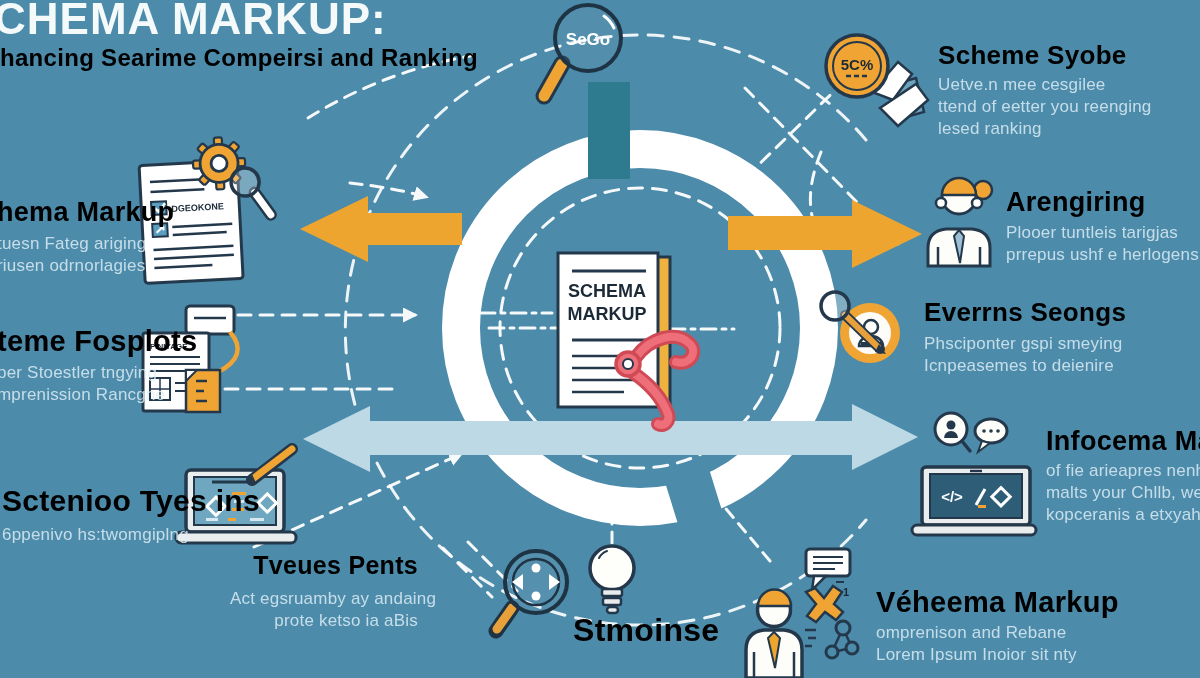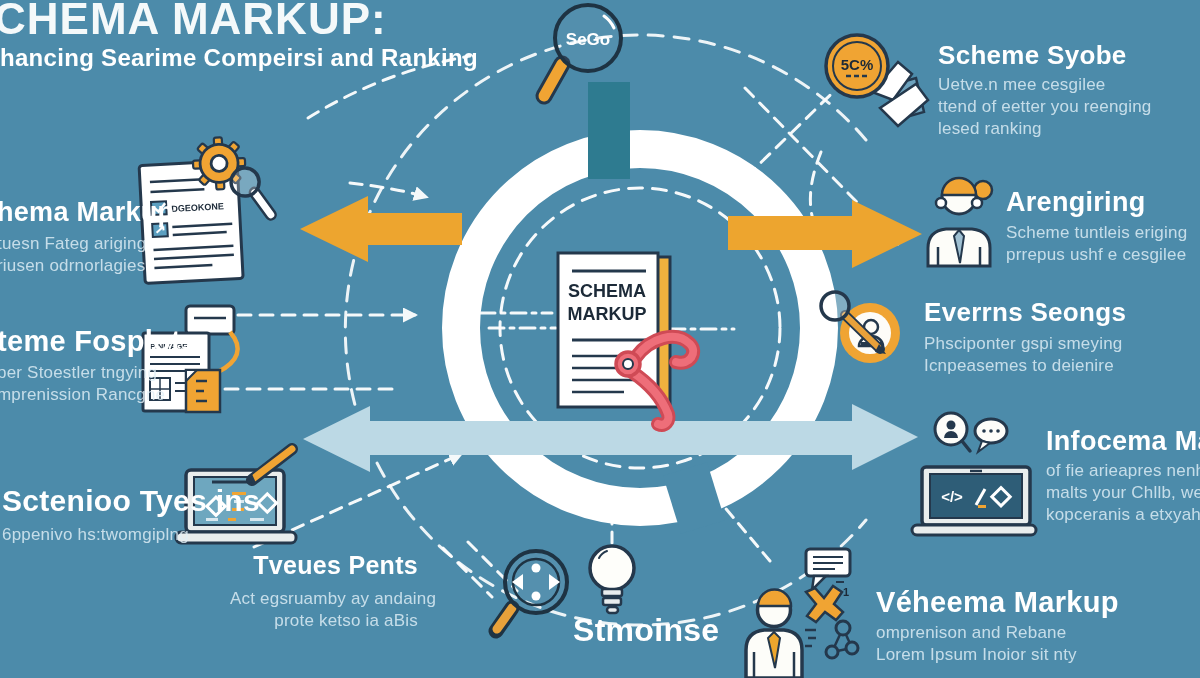--- a/index.html
+++ b/index.html
@@ -1,21 +1,21 @@
 <!DOCTYPE html>
 <html><head>
 <meta charset="utf-8">
 <style>
   html,body{margin:0;padding:0;background:#33617a;}
   .canvas{
     position:relative;width:1200px;height:678px;overflow:hidden;
     background:#4c8baa;font-family:"Liberation Sans",sans-serif;
   }
   .layer{position:absolute;left:0;top:0;width:1200px;height:678px;}
-  .h{position:absolute;color:#ffffff;font-weight:700;white-space:nowrap;letter-spacing:.3px;}
+  .h{position:absolute;color:#000000;font-weight:700;white-space:nowrap;letter-spacing:.3px;}
   .d{position:absolute;color:rgba(224,239,246,.82);font-size:17px;line-height:22px;font-weight:400;white-space:nowrap;letter-spacing:.2px;}
   .title{font-size:44px;letter-spacing:1px;color:#f4f9fa;}
   .subtitle{font-size:24px;}
   .ralign{text-align:right;}
   svg text{font-family:"Liberation Sans",sans-serif;}
 </style>
 </head>
 <body>
 
 <div class="canvas">
@@ -304,22 +304,22 @@
 
 <div class="h" style="left:938px;top:40px;font-size:26px;">Scheme Syobe</div>
 <div class="d" style="left:938px;top:74px;">
   <div>Uetve.n mee cesgilee</div>
   <div>ttend of eetter you reenging</div>
   <div>lesed ranking</div>
 </div>
 
 <div class="h" style="left:1006px;top:187px;font-size:27px;text-align:center;">Arengiring</div>
 <div class="d" style="left:1006px;top:222px;">
-  <div>Scheme tuntleis eriging</div>
-  <div>prrepus ushf e cesgilee</div>
+  <div>Plooer tuntleis tarigjas</div>
+  <div>prrepus ushf e herlogens</div>
 </div>
 
 <div class="h" style="left:924px;top:297px;font-size:26px;">Everrns Seongs</div>
 <div class="d" style="left:924px;top:333px;">
   <div>Phsciponter gspi smeying</div>
   <div>Icnpeasemes to deienire</div>
 </div>
 
 <div class="h" style="left:1046px;top:426px;font-size:27px;">Infocema Markup</div>
 <div class="d" style="left:1046px;top:460px;">

